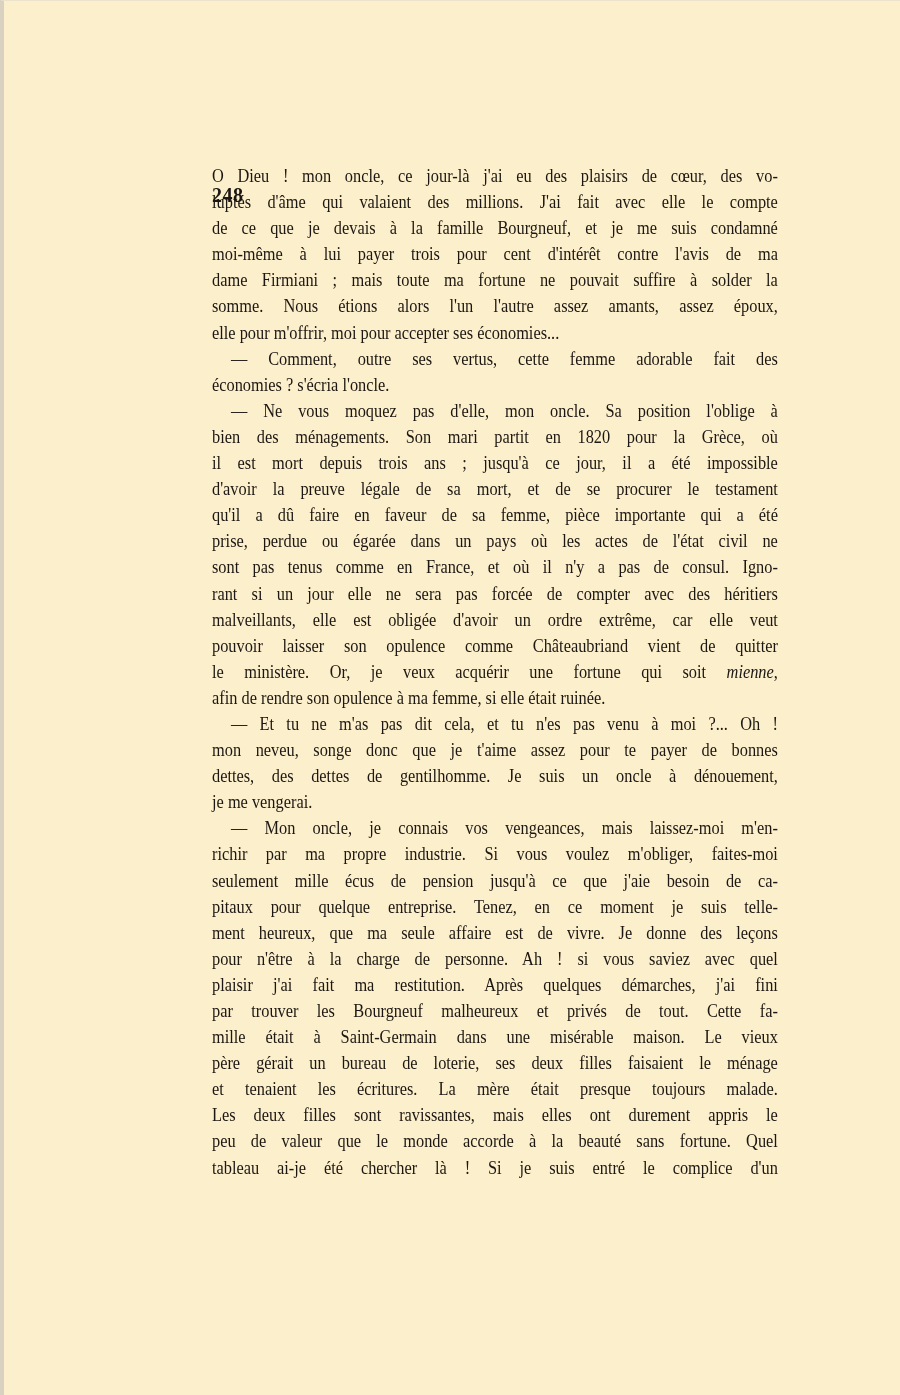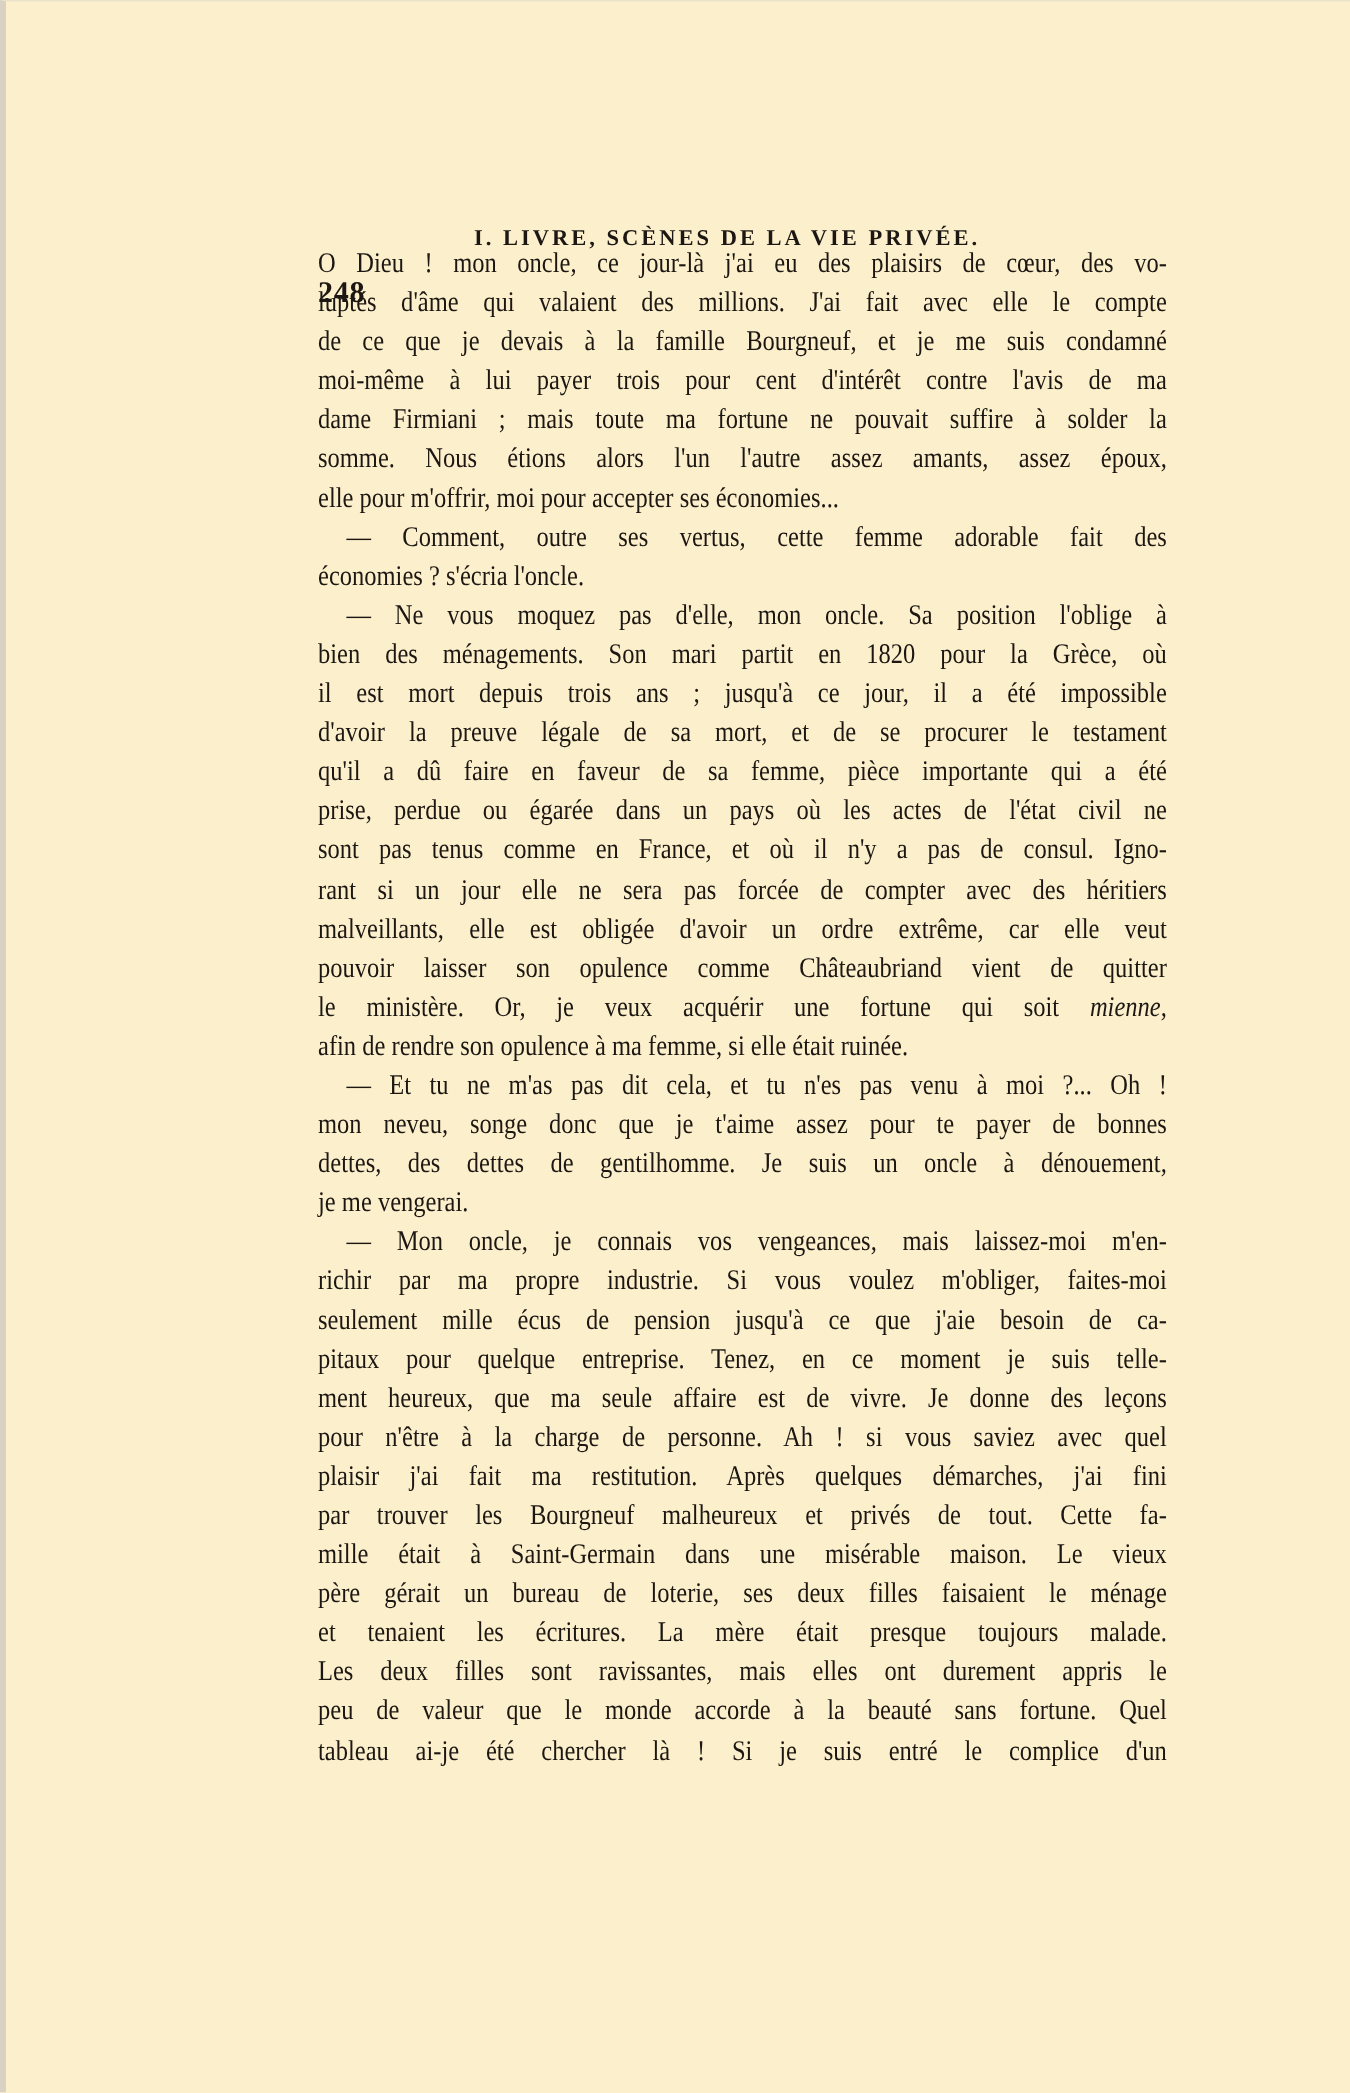--- a/index.html
+++ b/index.html
@@ -46,21 +46,20 @@
   .line.last { text-align-last: left; }
   .line.indent { padding-left: 22px; box-sizing: border-box; }
   .italic { font-style: italic; }
 </style>
 </head>
 <body>
 
 <div class="page">
   <div class="header">
     <span class="page-number">248</span>
-    <span class="running-head">I. LIVRE, SCÈNES DE LA VIE PRIVÉE.</span>
   </div>
   <div class="body-text" id="body-text">
       <div class="line">O Dieu ! mon oncle, ce jour-là j'ai eu des plaisirs de cœur, des vo-</div>
       <div class="line">luptés d'âme qui valaient des millions. J'ai fait avec elle le compte</div>
       <div class="line">de ce que je devais à la famille Bourgneuf, et je me suis condamné</div>
       <div class="line">moi-même à lui payer trois pour cent d'intérêt contre l'avis de ma</div>
       <div class="line">dame Firmiani ; mais toute ma fortune ne pouvait suffire à solder la</div>
       <div class="line">somme. Nous étions alors l'un l'autre assez amants, assez époux,</div>
       <div class="line last">elle pour m'offrir, moi pour accepter ses économies...</div>
       <div class="line indent">— Comment, outre ses vertus, cette femme adorable fait des</div>

